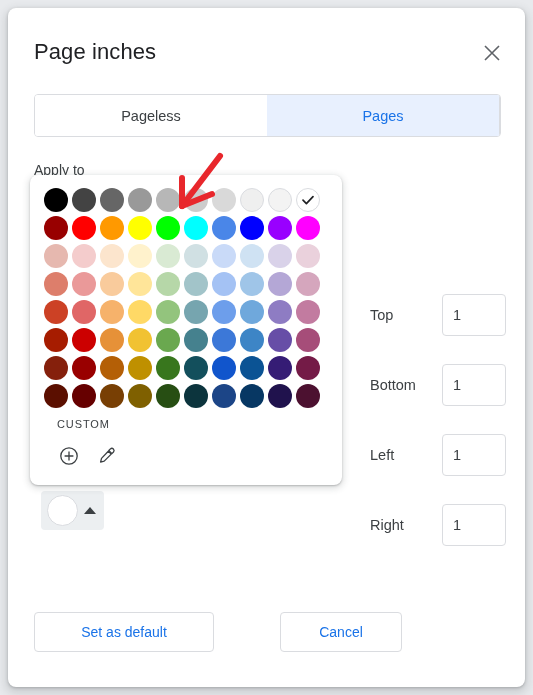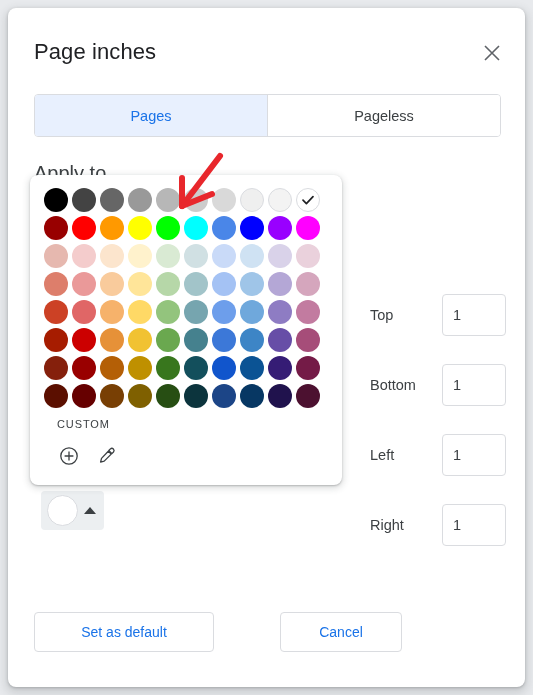--- a/index.html
+++ b/index.html
@@ -79,21 +79,21 @@
     background: #e8f0fe;
     color: #1a73e8;
     border-right: 1px solid #dadce0;
   }
 
   
   .apply-to-label {
     position: absolute;
     left: 26px;
     top: 154px;
-    font-size: 20px;
+    font-size: 14px;
     color: #3c4043;
   }
 
   
   .page-color-btn {
     position: absolute;
     left: 33px;
     top: 483px;
     width: 63px;
     height: 39px;
@@ -278,25 +278,25 @@
 
     <div class="dialog-title">Page inches</div>
 
     <div class="close-btn">
       <svg width="18" height="18" viewBox="0 0 18 18" aria-hidden="true">
         <path d="M2 2 L16 16 M16 2 L2 16" stroke="#5f6368" stroke-width="1.6" fill="none"></path>
       </svg>
     </div>
 
     <div class="tabs">
+      <div class="tab">
+        <span>Pageless</span>
+      </div>
       <div class="tab active">
         <span>Pages</span>
-      </div>
-      <div class="tab">
-        <span>Pageless</span>
       </div>
     </div>
 
     <div class="apply-to-label">Apply to</div>
 
     <div class="page-color-btn">
       <div class="page-color-circle" style="background: rgb(255, 255, 255);"></div>
       <div class="page-color-caret"></div>
     </div>
 

